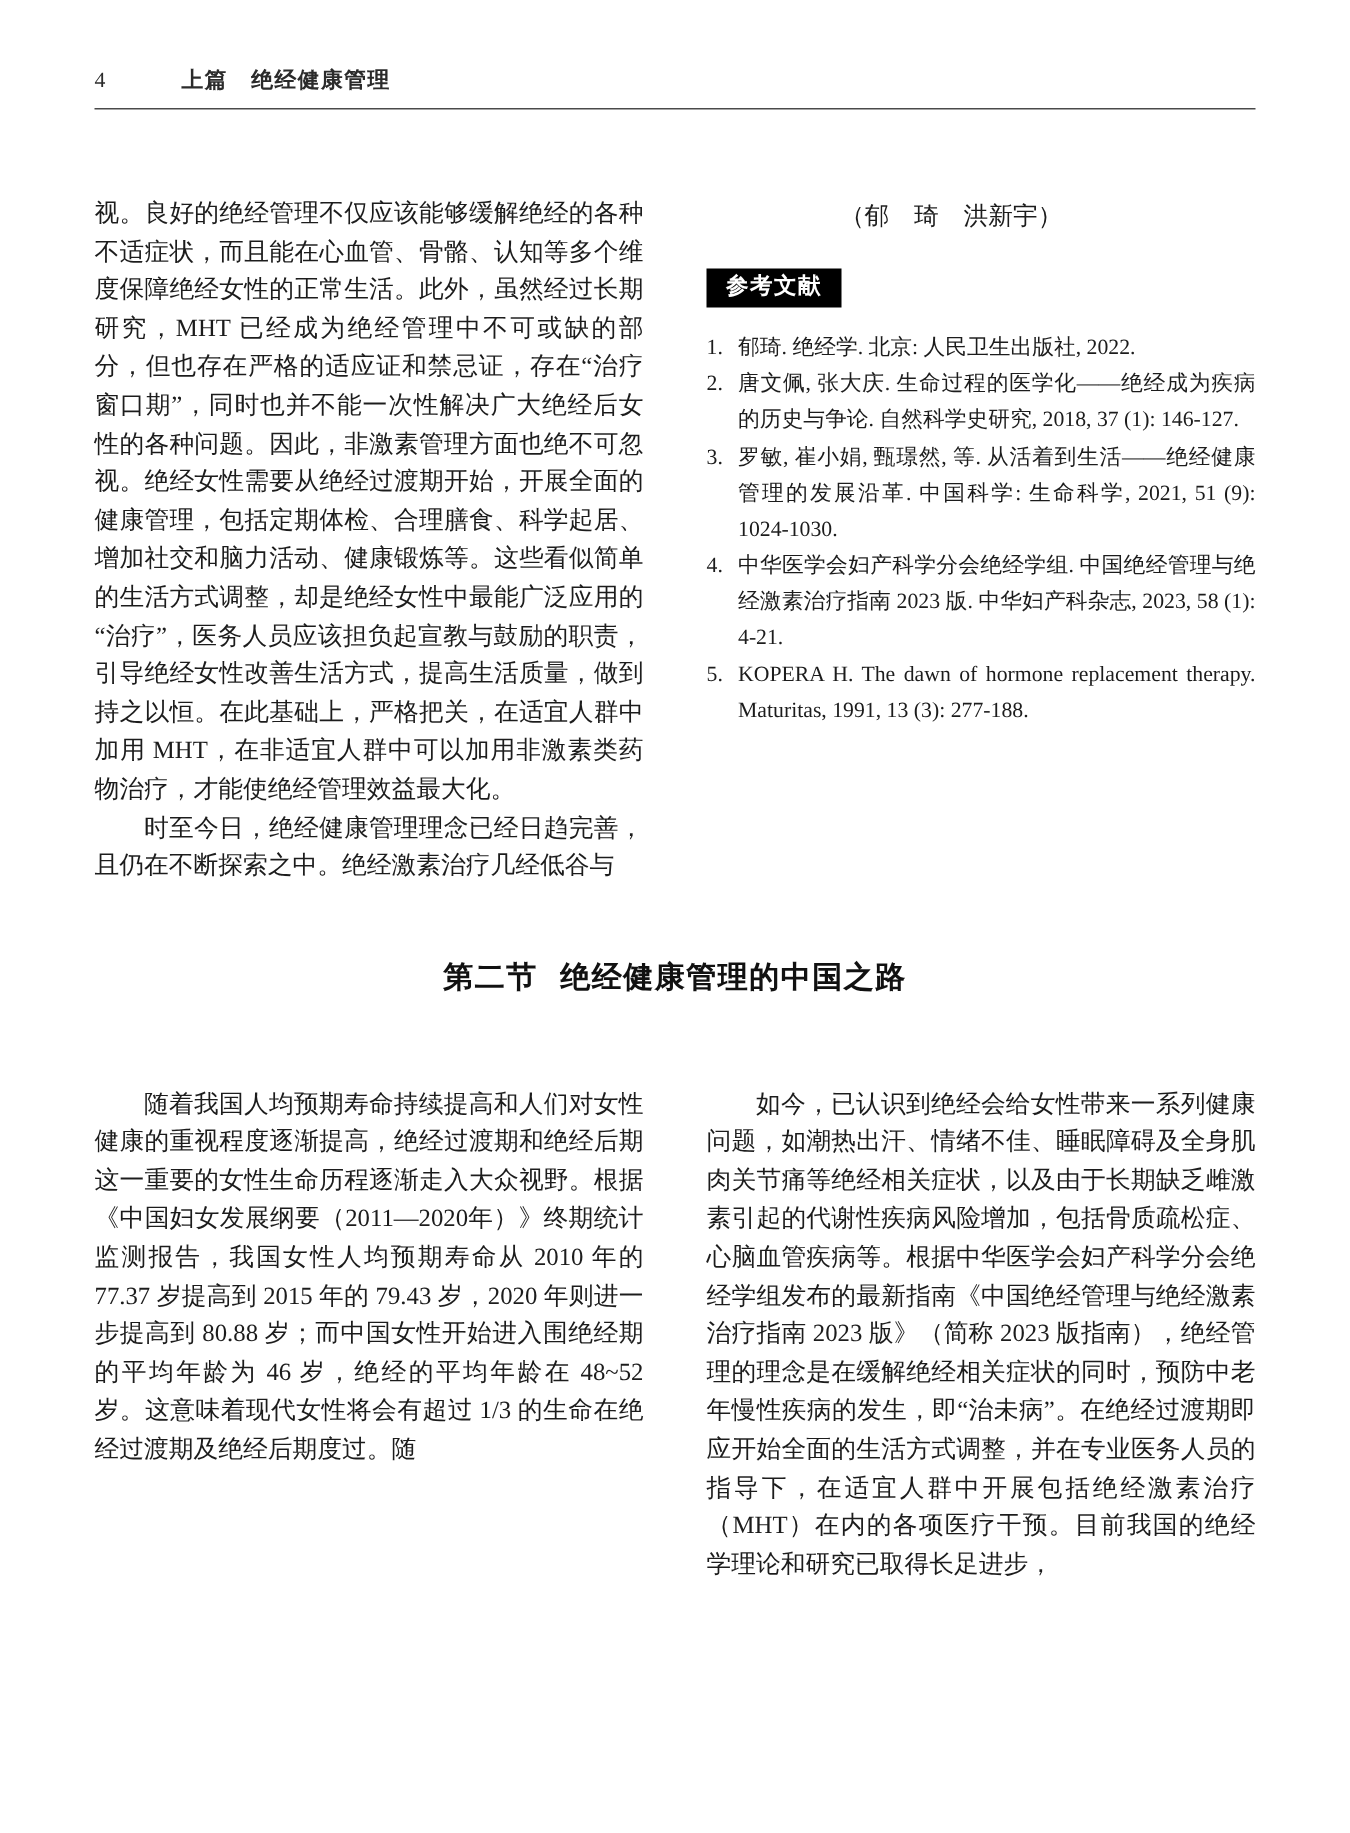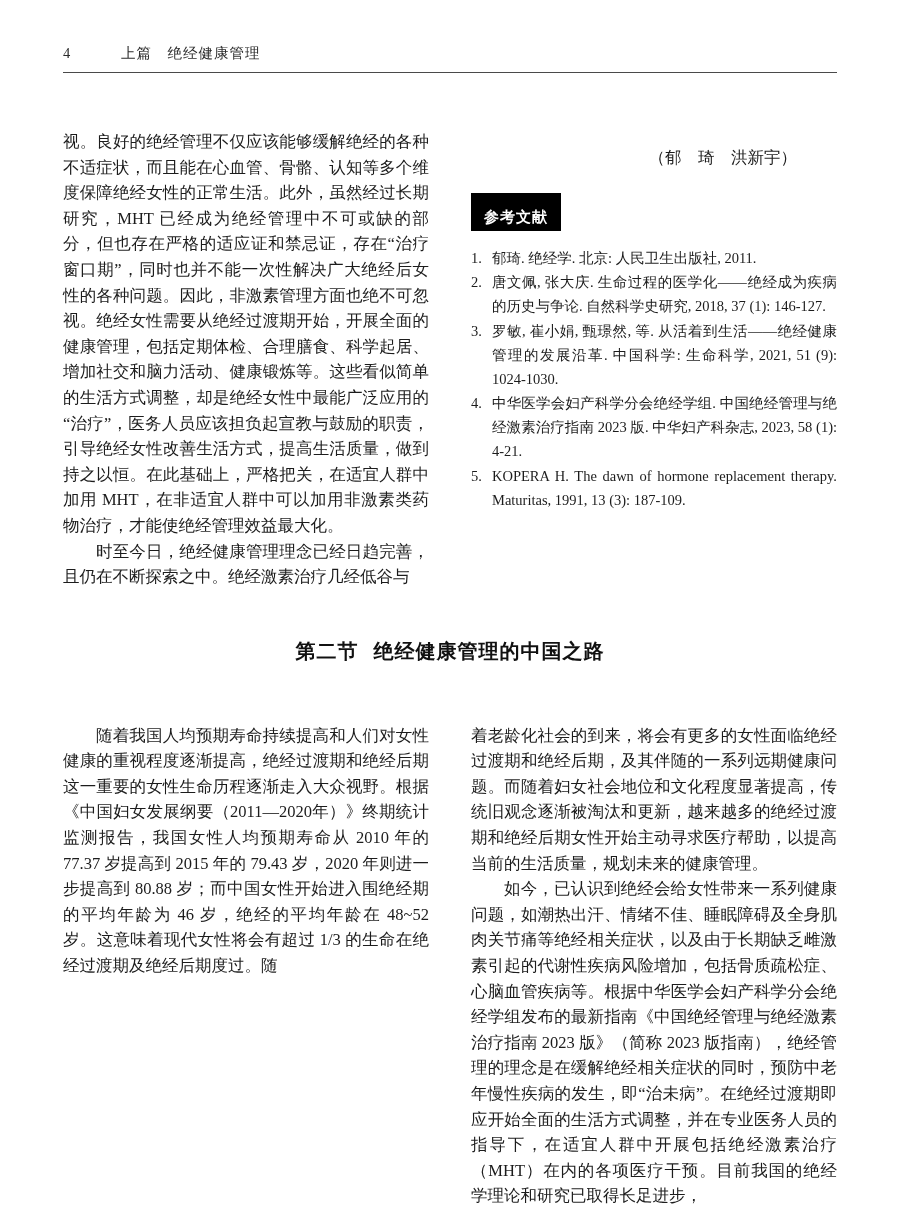--- a/index.html
+++ b/index.html
@@ -20,56 +20,56 @@
   
   .page-header {
     display: flex;
     align-items: baseline;
     font-size: 14.5px;
     color: #2b2b2b;
     padding-bottom: 9px;
     border-bottom: 1.5px solid #4a4a4a;
   }
   .page-number { width: 58px; }
-  .running-title { letter-spacing: 1px; }
+  .running-title { letter-spacing: 1px; font-weight: bold; }
 
   
   .columns {
     display: flex;
     gap: 42px;
     margin-top: 56px;
   }
   .col {
     width: 366px;
     font-size: 16.5px;
     line-height: 25.6px;
     text-align: justify;
     text-justify: inter-ideograph;
   }
   .col p { text-indent: 2em; }
   .col p.cont { text-indent: 0; }
 
   
   .attribution {
-    text-align: right;
+    text-align: center;
     padding-right: 40px;
-    margin-top: 16px;
+    margin-top: 2px;
     text-indent: 0 !important;
   }
 
   
   .ref-label {
     display: inline-block;
     background: #000000;
     color: #ffffff;
     font-family: "Liberation Sans", "DejaVu Sans", sans-serif;
     font-weight: 700;
     font-size: 15px;
     line-height: 1;
-    padding: 16px 13px 7px 13px;
+    padding: 4px 13px 7px 13px;
     margin-top: 22px;
     margin-bottom: 16px;
     letter-spacing: 1px;
   }
   .refs { list-style: none; font-size: 14.5px; line-height: 23.8px; }
   .ref {
     display: flex;
     margin-bottom: 1px;
     text-align: justify;
   }
@@ -107,49 +107,48 @@
     </div>
 
     <div class="col">
       <p class="attribution">（郁　琦　洪新宇）</p>
 
       <div class="ref-label">参考文献</div>
 
       <ol class="refs">
         <li class="ref">
           <span class="ref-num">1.</span>
-          <span class="ref-text">郁琦. 绝经学. 北京: 人民卫生出版社, 2011.</span>
+          <span class="ref-text">郁琦. 绝经学. 北京: 人民卫生出版社, 2022.</span>
         </li>
         <li class="ref">
           <span class="ref-num">2.</span>
           <span class="ref-text">唐文佩, 张大庆. 生命过程的医学化——绝经成为疾病的历史与争论. 自然科学史研究, 2018, 37 (1): 146-127.</span>
         </li>
         <li class="ref">
           <span class="ref-num">3.</span>
           <span class="ref-text">罗敏, 崔小娟, 甄璟然, 等. 从活着到生活——绝经健康管理的发展沿革. 中国科学: 生命科学, 2021, 51 (9): 1024-1030.</span>
         </li>
         <li class="ref">
           <span class="ref-num">4.</span>
           <span class="ref-text">中华医学会妇产科学分会绝经学组. 中国绝经管理与绝经激素治疗指南 2023 版. 中华妇产科杂志, 2023, 58 (1): 4-21.</span>
         </li>
         <li class="ref">
           <span class="ref-num">5.</span>
-          <span class="ref-text">KOPERA H. The dawn of hormone replacement therapy. Maturitas, 1991, 13 (3): 187-109.</span>
+          <span class="ref-text">KOPERA H. The dawn of hormone replacement therapy. Maturitas, 1991, 13 (3): 277-188.</span>
         </li>
       </ol>
     </div>
   </div>
 
   <h2 class="section-title">
     <span class="title-label">第二节</span><span class="title-text">绝经健康管理的中国之路</span>
   </h2>
 
   <div class="columns second">
     <div class="col">
       <p>随着我国人均预期寿命持续提高和人们对女性健康的重视程度逐渐提高，绝经过渡期和绝经后期这一重要的女性生命历程逐渐走入大众视野。根据《中国妇女发展纲要（2011—2020年）》终期统计监测报告，我国女性人均预期寿命从 2010 年的 77.37 岁提高到 2015 年的 79.43 岁，2020 年则进一步提高到 80.88 岁；而中国女性开始进入围绝经期的平均年龄为 46 岁，绝经的平均年龄在 48~52 岁。这意味着现代女性将会有超过 1/3 的生命在绝经过渡期及绝经后期度过。随</p>
     </div>
     <div class="col">
-      <p class="cont">着老龄化社会的到来，将会有更多的女性面临绝经过渡期和绝经后期，及其伴随的一系列远期健康问题。而随着妇女社会地位和文化程度显著提高，传统旧观念逐渐被淘汰和更新，越来越多的绝经过渡期和绝经后期女性开始主动寻求医疗帮助，以提高当前的生活质量，规划未来的健康管理。</p>
       <p>如今，已认识到绝经会给女性带来一系列健康问题，如潮热出汗、情绪不佳、睡眠障碍及全身肌肉关节痛等绝经相关症状，以及由于长期缺乏雌激素引起的代谢性疾病风险增加，包括骨质疏松症、心脑血管疾病等。根据中华医学会妇产科学分会绝经学组发布的最新指南《中国绝经管理与绝经激素治疗指南 2023 版》（简称 2023 版指南），绝经管理的理念是在缓解绝经相关症状的同时，预防中老年慢性疾病的发生，即“治未病”。在绝经过渡期即应开始全面的生活方式调整，并在专业医务人员的指导下，在适宜人群中开展包括绝经激素治疗（MHT）在内的各项医疗干预。目前我国的绝经学理论和研究已取得长足进步，</p>
     </div>
   </div>
 
 </div>
 
 </body></html>

